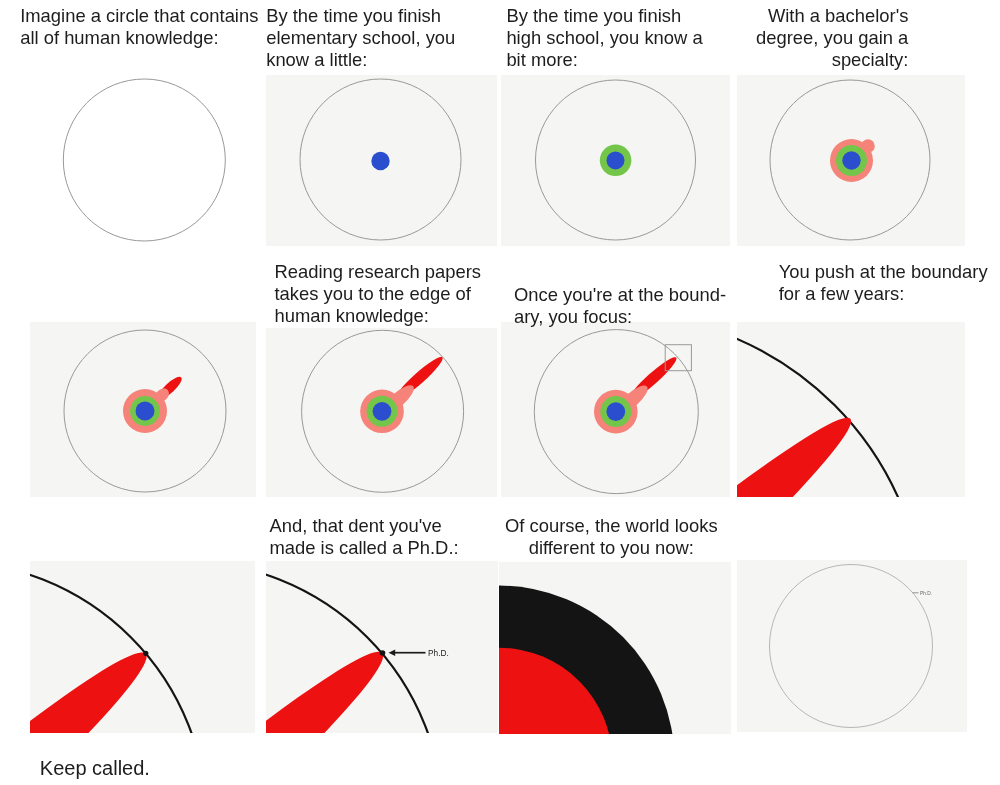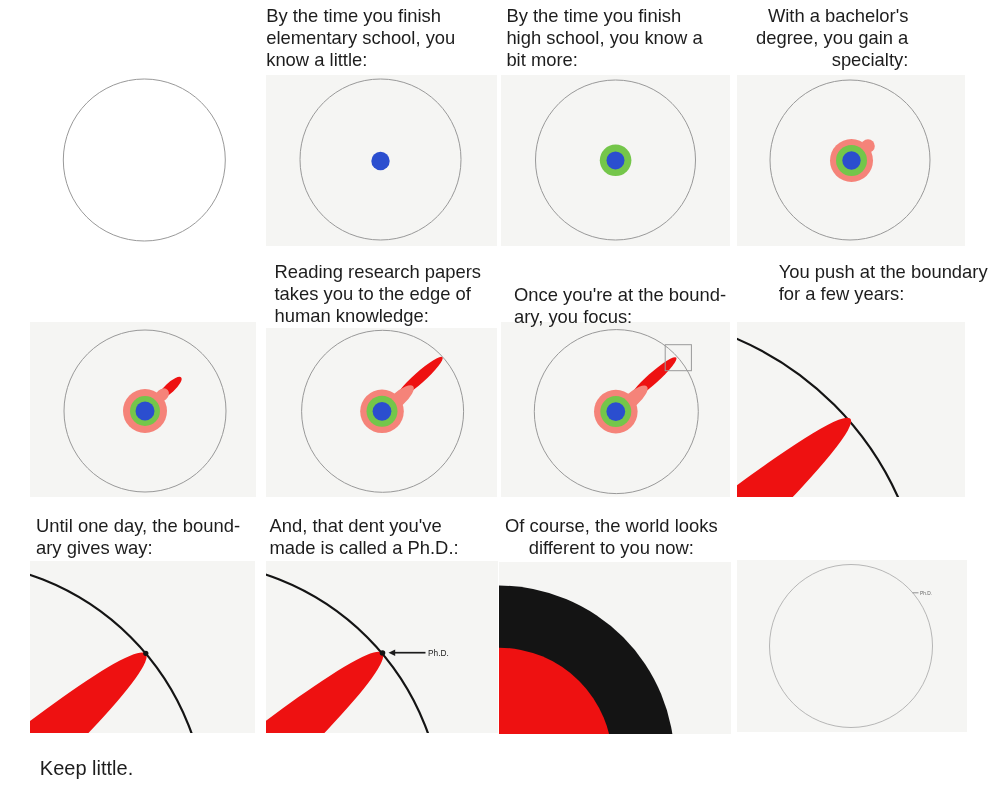--- a/index.html
+++ b/index.html
@@ -105,26 +105,26 @@
   <g clip-path="url(#cp11)">
     <circle cx="498.8" cy="761.3" r="175.7" fill="#141414"></circle>
     <circle cx="498.8" cy="761.3" r="113.6" fill="#ee1111"></circle>
   </g>
 
   <circle cx="851" cy="646" r="81.5" fill="none" stroke="#a6a6a6" stroke-width="0.8"></circle>
   <line x1="912.5" y1="592.8" x2="918.5" y2="592.8" stroke="#888" stroke-width="0.9"></line>
       <text x="920" y="594.6" font-size="4.8" fill="#666">Ph.D.</text>
 </svg>
 
+<div class="cap" style="left:20.2px;top:4.5px;">Imagine a circle that contains<br>all of human knowledge:</div>
 <div class="cap" style="left:266.2px;top:4.5px;">By the time you finish<br>elementary school, you<br>know a little:</div>
 <div class="cap" style="left:506.4px;top:4.5px;">By the time you finish<br>high school, you know a<br>bit more:</div>
 <div class="cap" style="left:756px;top:4.5px;text-align:right;">With a bachelor's<br>degree, you gain a<br>specialty:</div>
 
 <div class="cap" style="left:274.5px;top:260.8px;">Reading research papers<br>takes you to the edge of<br>human knowledge:</div>
 <div class="cap" style="left:514px;top:260.8px;margin-top:23px;">Once you're at the bound-<br>ary, you focus:</div>
 <div class="cap" style="left:742.7px;top:260.8px;margin-left:36px;">You push at the boundary<br>for a few years:</div>
 
-<div class="cap" style="left:36px;top:515.4px;">Until one day, the bound-<br>ary gives way:</div>
 <div class="cap" style="left:269.5px;top:515.4px;">And, that dent you've<br>made is called a Ph.D.:</div>
 <div class="cap" style="left:505px;top:515.4px;text-align:center;">Of course, the world looks<br>different to you now:</div>
 
-<div class="cap" style="left:39.8px;top:757.2px;font-size:20px;line-height:23px;">Keep little.</div>
+<div class="cap" style="left:39.8px;top:757.2px;font-size:20px;line-height:23px;">Keep called.</div>
 </div>
 
 </body></html>

